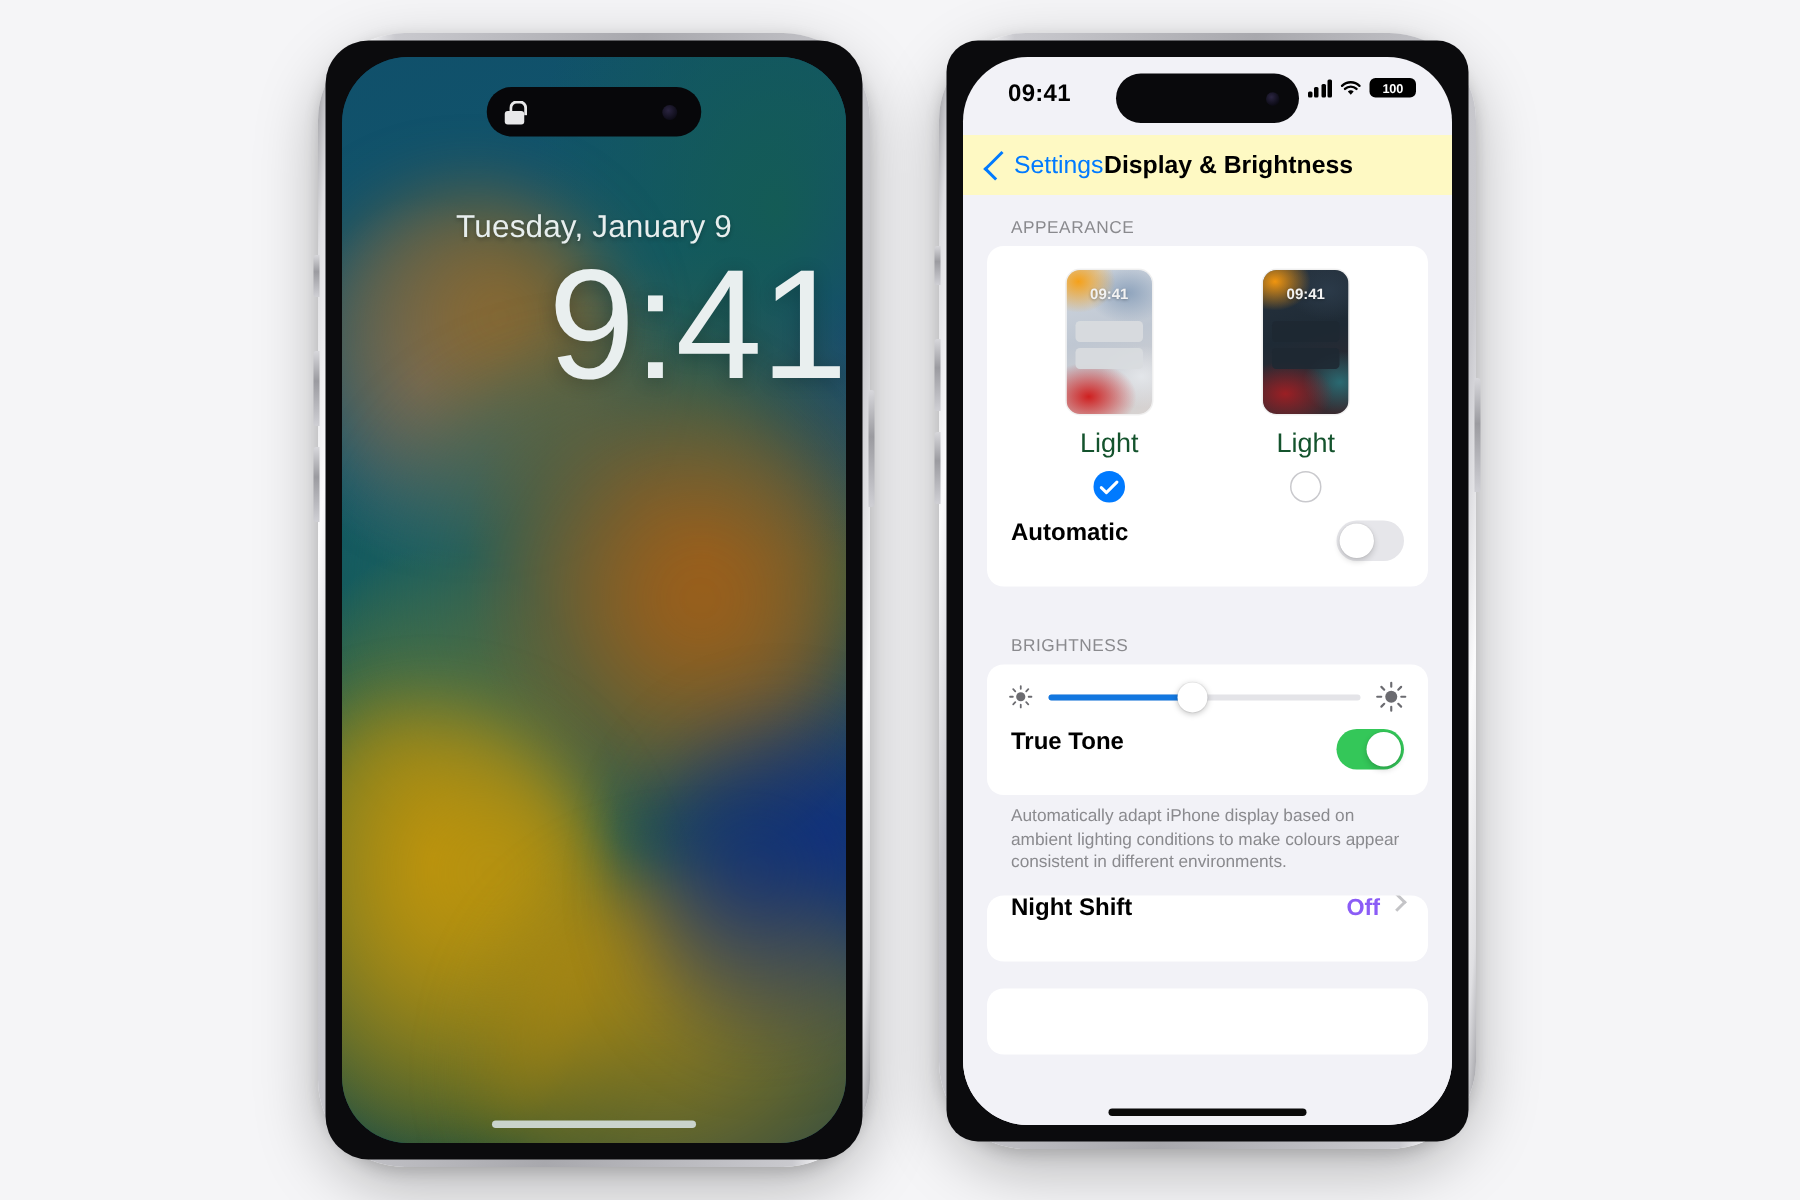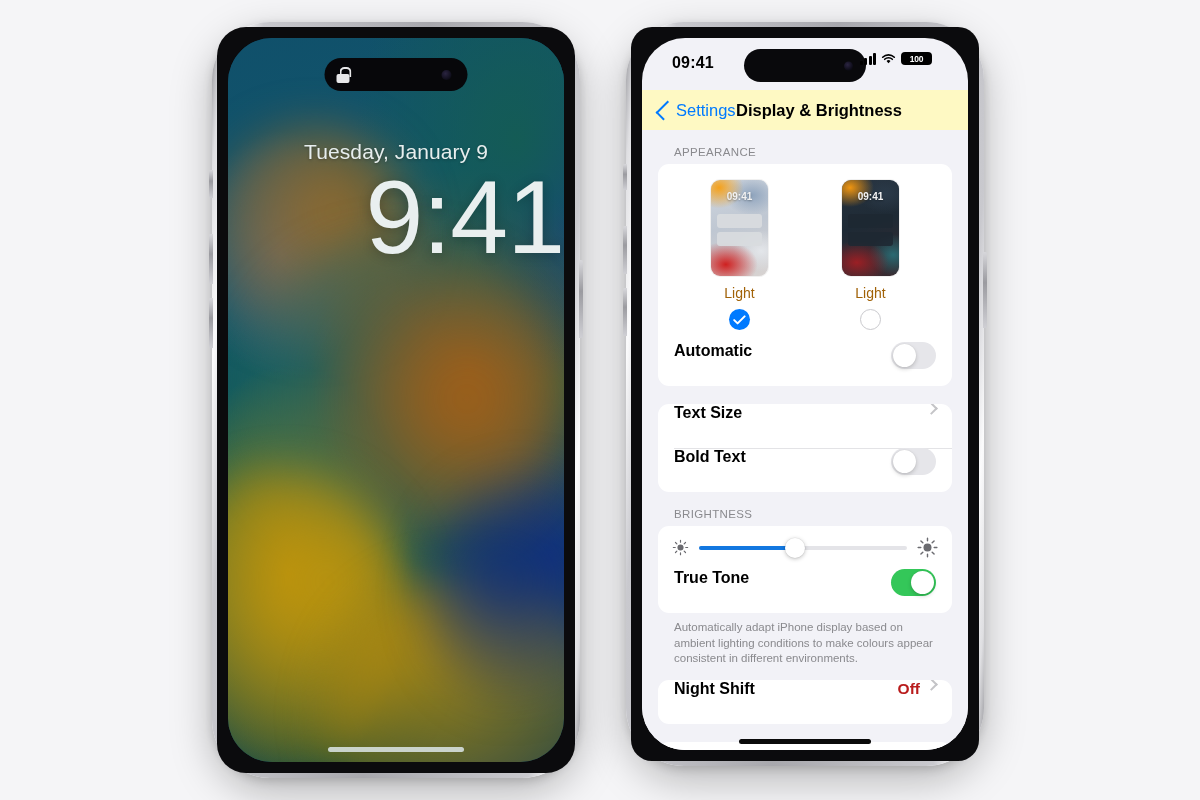--- a/index.html
+++ b/index.html
@@ -186,21 +186,21 @@
     width: 122px; height: 33px;
     border-radius: 22px;
     background: #09090c;
   }
   .island-cam {
     position: absolute; right: 13px; top: 50%; transform: translateY(-50%);
     width: 9px; height: 9px; border-radius: 50%;
     background: radial-gradient(circle at 40% 36%, #2b2542, #0c0b16 70%);
   }
   .status-right {
-    position: absolute; right: 36px; top: 14px;
+    position: absolute; right: 24px; top: 14px;
     display: flex; align-items: center; gap: 5px; text-align: right;
   }
   .sig-bars { display: flex; align-items: flex-end; gap: 1.5px; height: 12px; }
   .sig-bars i { display: block; width: 3px; background: #000; border-radius: 1px; }
   .sig-bars i:nth-child(1) { height: 4px; }
   .sig-bars i:nth-child(2) { height: 6.5px; }
   .sig-bars i:nth-child(3) { height: 9px; }
   .sig-bars i:nth-child(4) { height: 11.5px; }
   .wifi-ico { width: 15px; height: 12px; }
   .batt {
@@ -263,21 +263,21 @@
     padding: 0 16px;
     position: relative;
     font-size: 16px; color: #000; font-weight: bold;
   }
   .row + .row::before {
     content: "";
     position: absolute; left: 16px; right: 0; top: 0;
     height: 1px; background: #e3e3e6;
   }
   .row-label { flex: 1; }
-  .row-value { color: #b91c1c; font-size: 15.5px; margin-right: 7px; }
+  .row-value { color: #8b5cf6; font-size: 15.5px; margin-right: 7px; }
   .chev-right {
     width: 7px; height: 7px;
     border-top: 2px solid #c4c4c7;
     border-right: 2px solid #c4c4c7;
     transform: rotate(45deg);
   }
 
   
   .appearance-row {
     display: flex; justify-content: center; gap: 74px;
@@ -318,21 +318,21 @@
   .thumb-widget {
     position: absolute; left: 6px; right: 6px;
     height: 14px; border-radius: 3px;
   }
   .thumb-light .thumb-widget { background: rgba(216,219,223,0.93); }
   .thumb-dark  .thumb-widget { background: rgba(30,40,50,0.88); }
   .tw1 { top: 34px; }
   .tw2 { top: 52px; }
   .appear-name {
     margin-top: 9px;
-    font-size: 14px; color: #a16207;
+    font-size: 18px; color: #14532d;
   }
   .radio {
     margin-top: 8px;
     width: 21px; height: 21px; border-radius: 50%;
     display: flex; align-items: center; justify-content: center;
   }
   .radio-on  { background: #007aff; }
   .radio-off { border: 1.6px solid #c9c9cd; box-sizing: border-box; }
   .radio-on svg { display: block; }
 
@@ -515,32 +515,20 @@
             <div class="row">
               <span class="row-label">Automatic</span>
               <span class="toggle toggle-off">
                 <span class="knob"></span>
               </span>
             </div>
           </div>
 
           <div class="gap"></div>
 
-          <div class="card">
-            <div class="row">
-              <span class="row-label">Text Size</span>
-              <span class="chev-right"></span>
-            </div>
-            <div class="row">
-              <span class="row-label">Bold Text</span>
-              <span class="toggle toggle-off">
-                <span class="knob"></span>
-              </span>
-            </div>
-          </div>
 
           <div class="sec-header">BRIGHTNESS</div>
 
           <div class="card">
             <div class="slider-row">
               <svg class="sun-small" width="17" height="17" viewBox="0 0 20 20">
                 <circle cx="10" cy="10" r="3.6" fill="#6b6b70"></circle>
                 <g stroke="#6b6b70" stroke-width="1.4" stroke-linecap="round">
                   <path d="M10 1.6v2.2M10 16.2v2.2M1.6 10h2.2M16.2 10h2.2"></path>
                   <path d="M4.1 4.1l1.6 1.6M14.3 14.3l1.6 1.6M15.9 4.1l-1.6 1.6M5.7 14.3l-1.6 1.6"></path>

